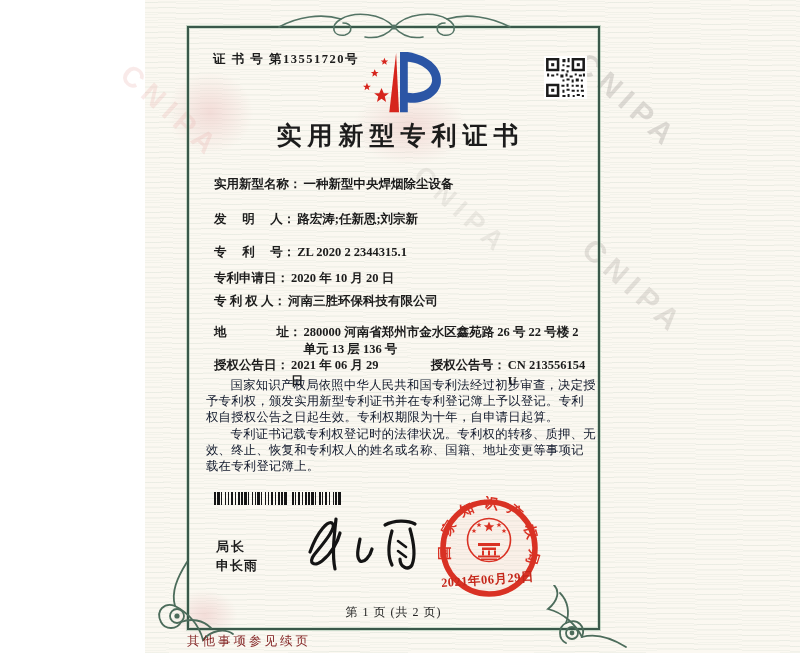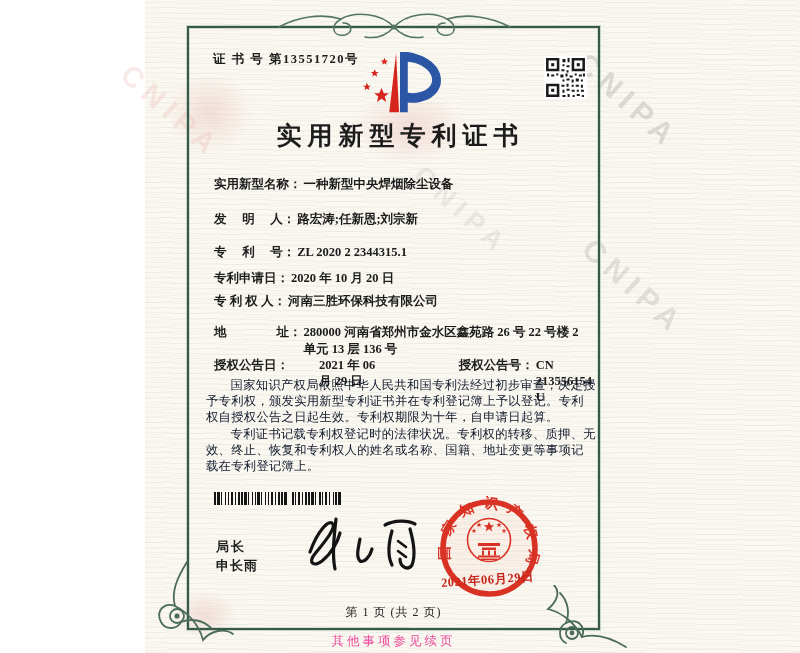--- a/index.html
+++ b/index.html
@@ -28,38 +28,38 @@
   .certno{position:absolute;left:213px;top:51px;font-size:12.5px;font-weight:bold;letter-spacing:1.5px;}
   .logo{position:absolute;left:350px;top:50px;}
   .qr{position:absolute;left:544px;top:56px;}
   .title{position:absolute;left:187px;top:119px;width:427px;text-align:center;
      font-size:25px;font-weight:bold;letter-spacing:6px;}
   .row{position:absolute;left:214px;width:378px;font-size:12.5px;font-weight:bold;display:flex;line-height:16px;}
   .row .lbl{white-space:pre;flex:none;}
   .row .val{padding-left:2px;}
   .r0{top:176px;} .r1{top:211px;} .r2{top:244px;} .r3{top:270px;} .r4{top:293px;}
   .r5{top:324px;} .r5 .val{width:292px;word-break:break-all;line-height:16.5px;}
-  .rg{top:357px;gap:28px;} .rg .pair2{margin-left:40px;display:flex;}
+  .rg{top:357px;} .rg .pair2{margin-left:40px;display:flex;}
   .paras{position:absolute;left:206px;top:377px;width:390px;font-size:12.3px;line-height:16.2px;
      letter-spacing:0.3px;color:#0f172a;}
   .paras p{margin:0;text-indent:2em;}
   .barcode{position:absolute;left:214px;top:492px;width:127px;height:13px;
      background-image:repeating-linear-gradient(90deg,#151515 0 1.5px,transparent 1.5px 3px,
        #151515 3px 5.5px,transparent 5.5px 7px,#151515 7px 8px,transparent 8px 10.5px,
        #151515 10.5px 12px,transparent 12px 13.5px);}
   .signer-title{position:absolute;left:216px;top:538px;font-size:13px;font-weight:bold;letter-spacing:2px;}
   .signer-name{position:absolute;left:216px;top:557px;font-size:13px;font-weight:bold;letter-spacing:1px;}
   .signature{position:absolute;left:288px;top:510px;}
   .seal{position:absolute;left:437px;top:496px;opacity:0.95;}
   .seal-date{position:absolute;left:441px;top:571px;width:112px;font-size:12.5px;font-weight:bold;
      color:#c5271a;transform:rotate(-4deg);letter-spacing:0.5px;}
   .pageno{position:absolute;left:187px;top:604px;width:413px;text-align:center;font-size:12px;
      letter-spacing:1px;color:#222;}
-  .contnote{position:absolute;left:187px;top:633px;width:413px;text-align:center;font-size:12.5px;
-     letter-spacing:3px;color:#ec4899;}
+  .contnote{position:absolute;left:187px;top:633px;width:413px;font-size:12.5px;
+     letter-spacing:3px;color:#7f1d1d;}
 </style>
 </head>
 <body>
 
 <div class="canvas">
   <div class="paper"></div>
 
   <div class="blotch b1"></div>
   <div class="blotch b2"></div>
   <div class="blotch b3"></div>

